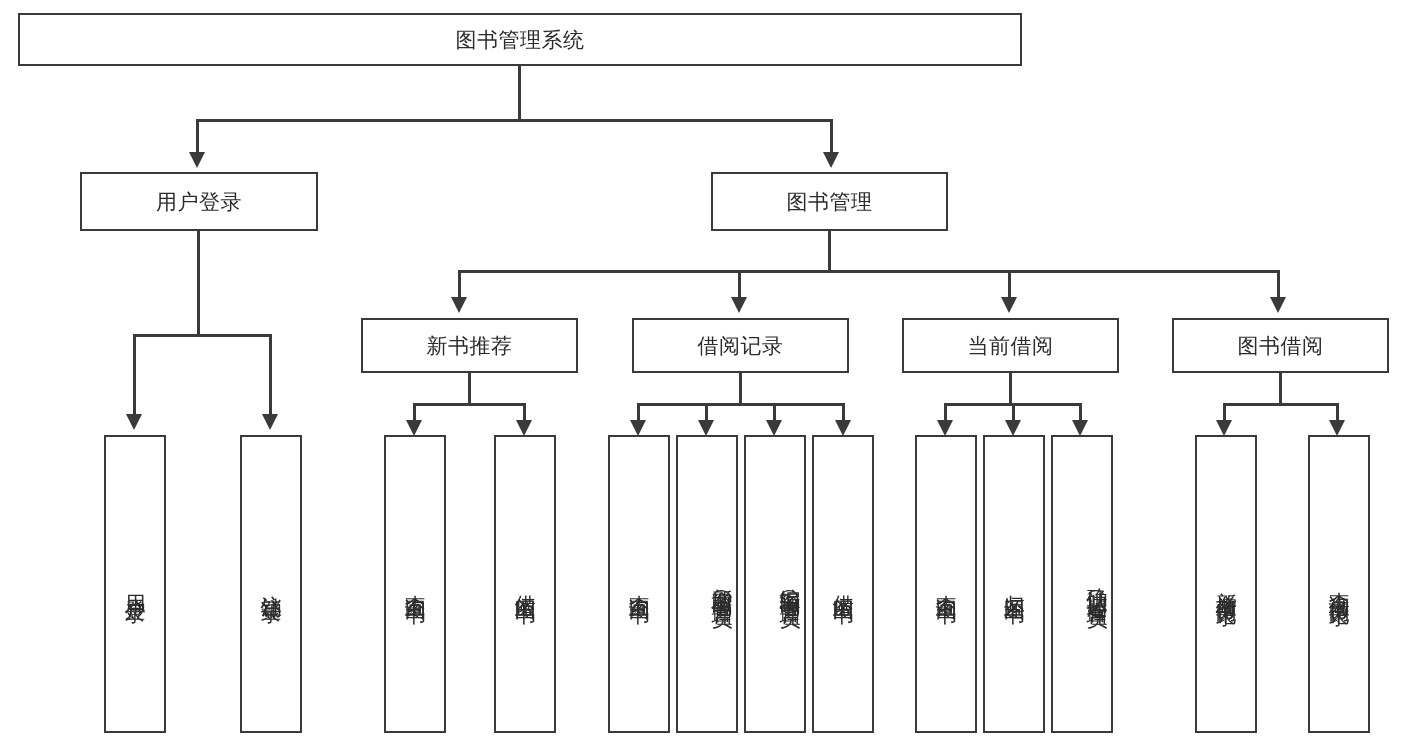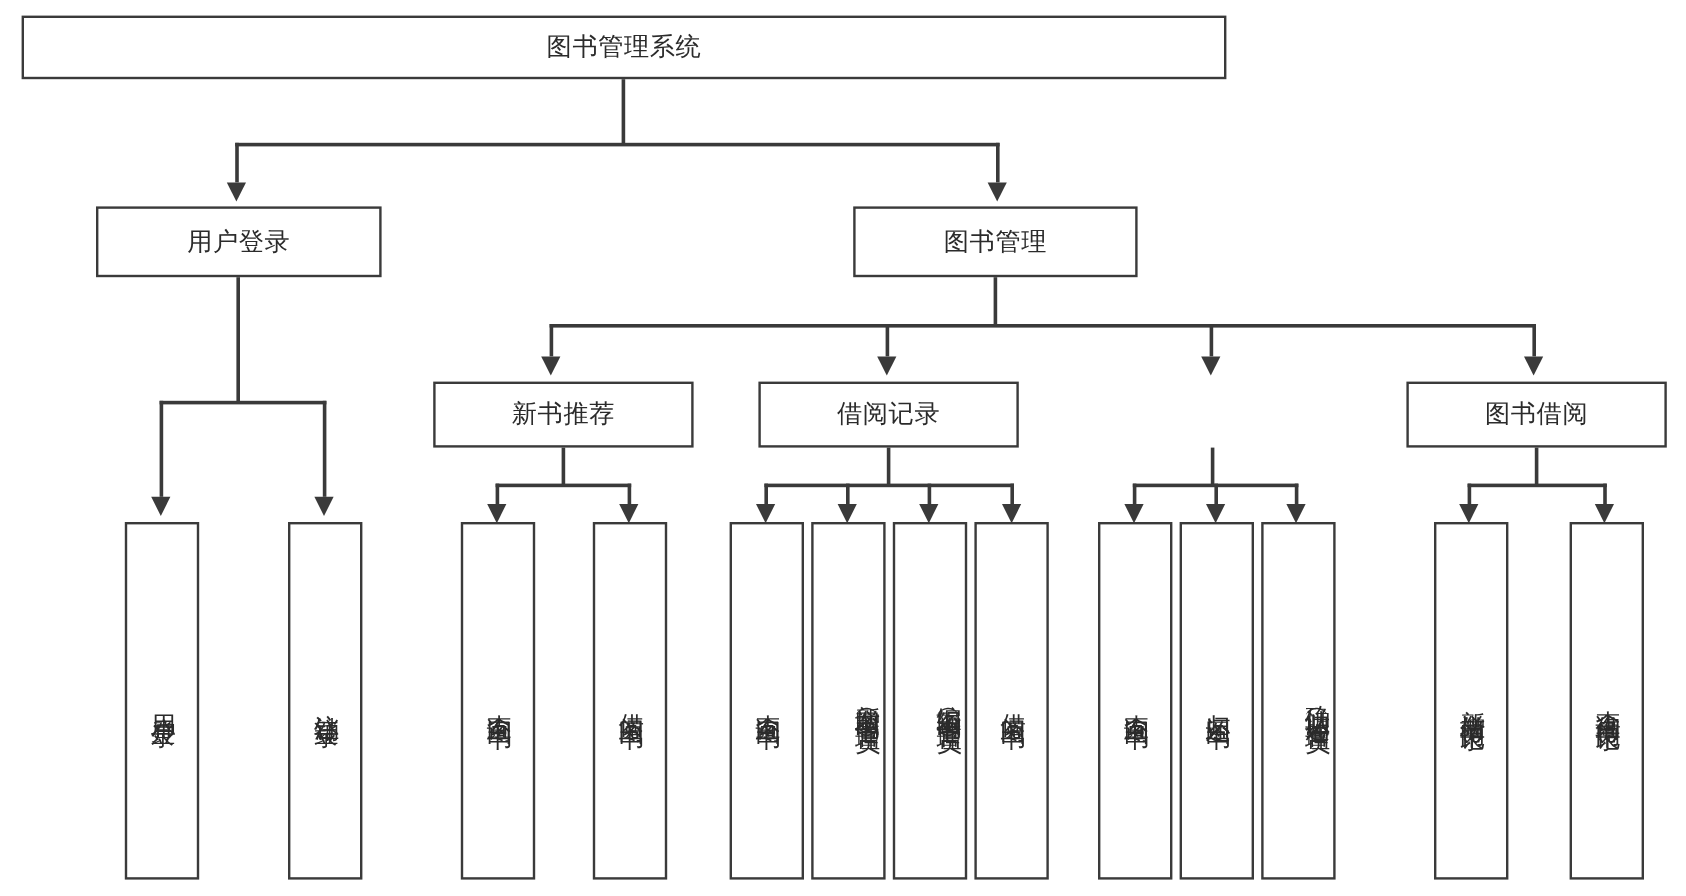--- a/index.html
+++ b/index.html
@@ -105,20 +105,21 @@
   <div class="arrow" style="left:451px; top:297px;"></div>
   <div class="line-v" style="left:738px; top:270px; width:3px; height:27px;"></div>
   <div class="arrow" style="left:731px; top:297px;"></div>
   <div class="line-v" style="left:1008px; top:270px; width:3px; height:27px;"></div>
   <div class="arrow" style="left:1001px; top:297px;"></div>
   <div class="line-v" style="left:1277px; top:270px; width:3px; height:27px;"></div>
   <div class="arrow" style="left:1270px; top:297px;"></div>
 
   <div class="node horiz" style="left:361px; top:318px; width:217px; height:55px;">新书推荐</div>
   <div class="node horiz" style="left:632px; top:318px; width:217px; height:55px;">借阅记录</div>
+  <div class="node horiz" style="left:902px; top:318px; width:217px; height:55px;">当前借阅</div>
   <div class="node horiz" style="left:1172px; top:318px; width:217px; height:55px;">图书借阅</div>
 
   <div class="line-v" style="left:468px; top:373px; width:3px; height:32px;"></div>
   <div class="line-h" style="left:413px; top:403px; width:113px; height:3px;"></div>
   <div class="line-v" style="left:413px; top:403px; width:3px; height:17px;"></div>
   <div class="arrow" style="left:406px; top:420px;"></div>
   <div class="line-v" style="left:523px; top:403px; width:3px; height:17px;"></div>
   <div class="arrow" style="left:516px; top:420px;"></div>
 
   <div class="line-v" style="left:739px; top:373px; width:3px; height:32px;"></div>

